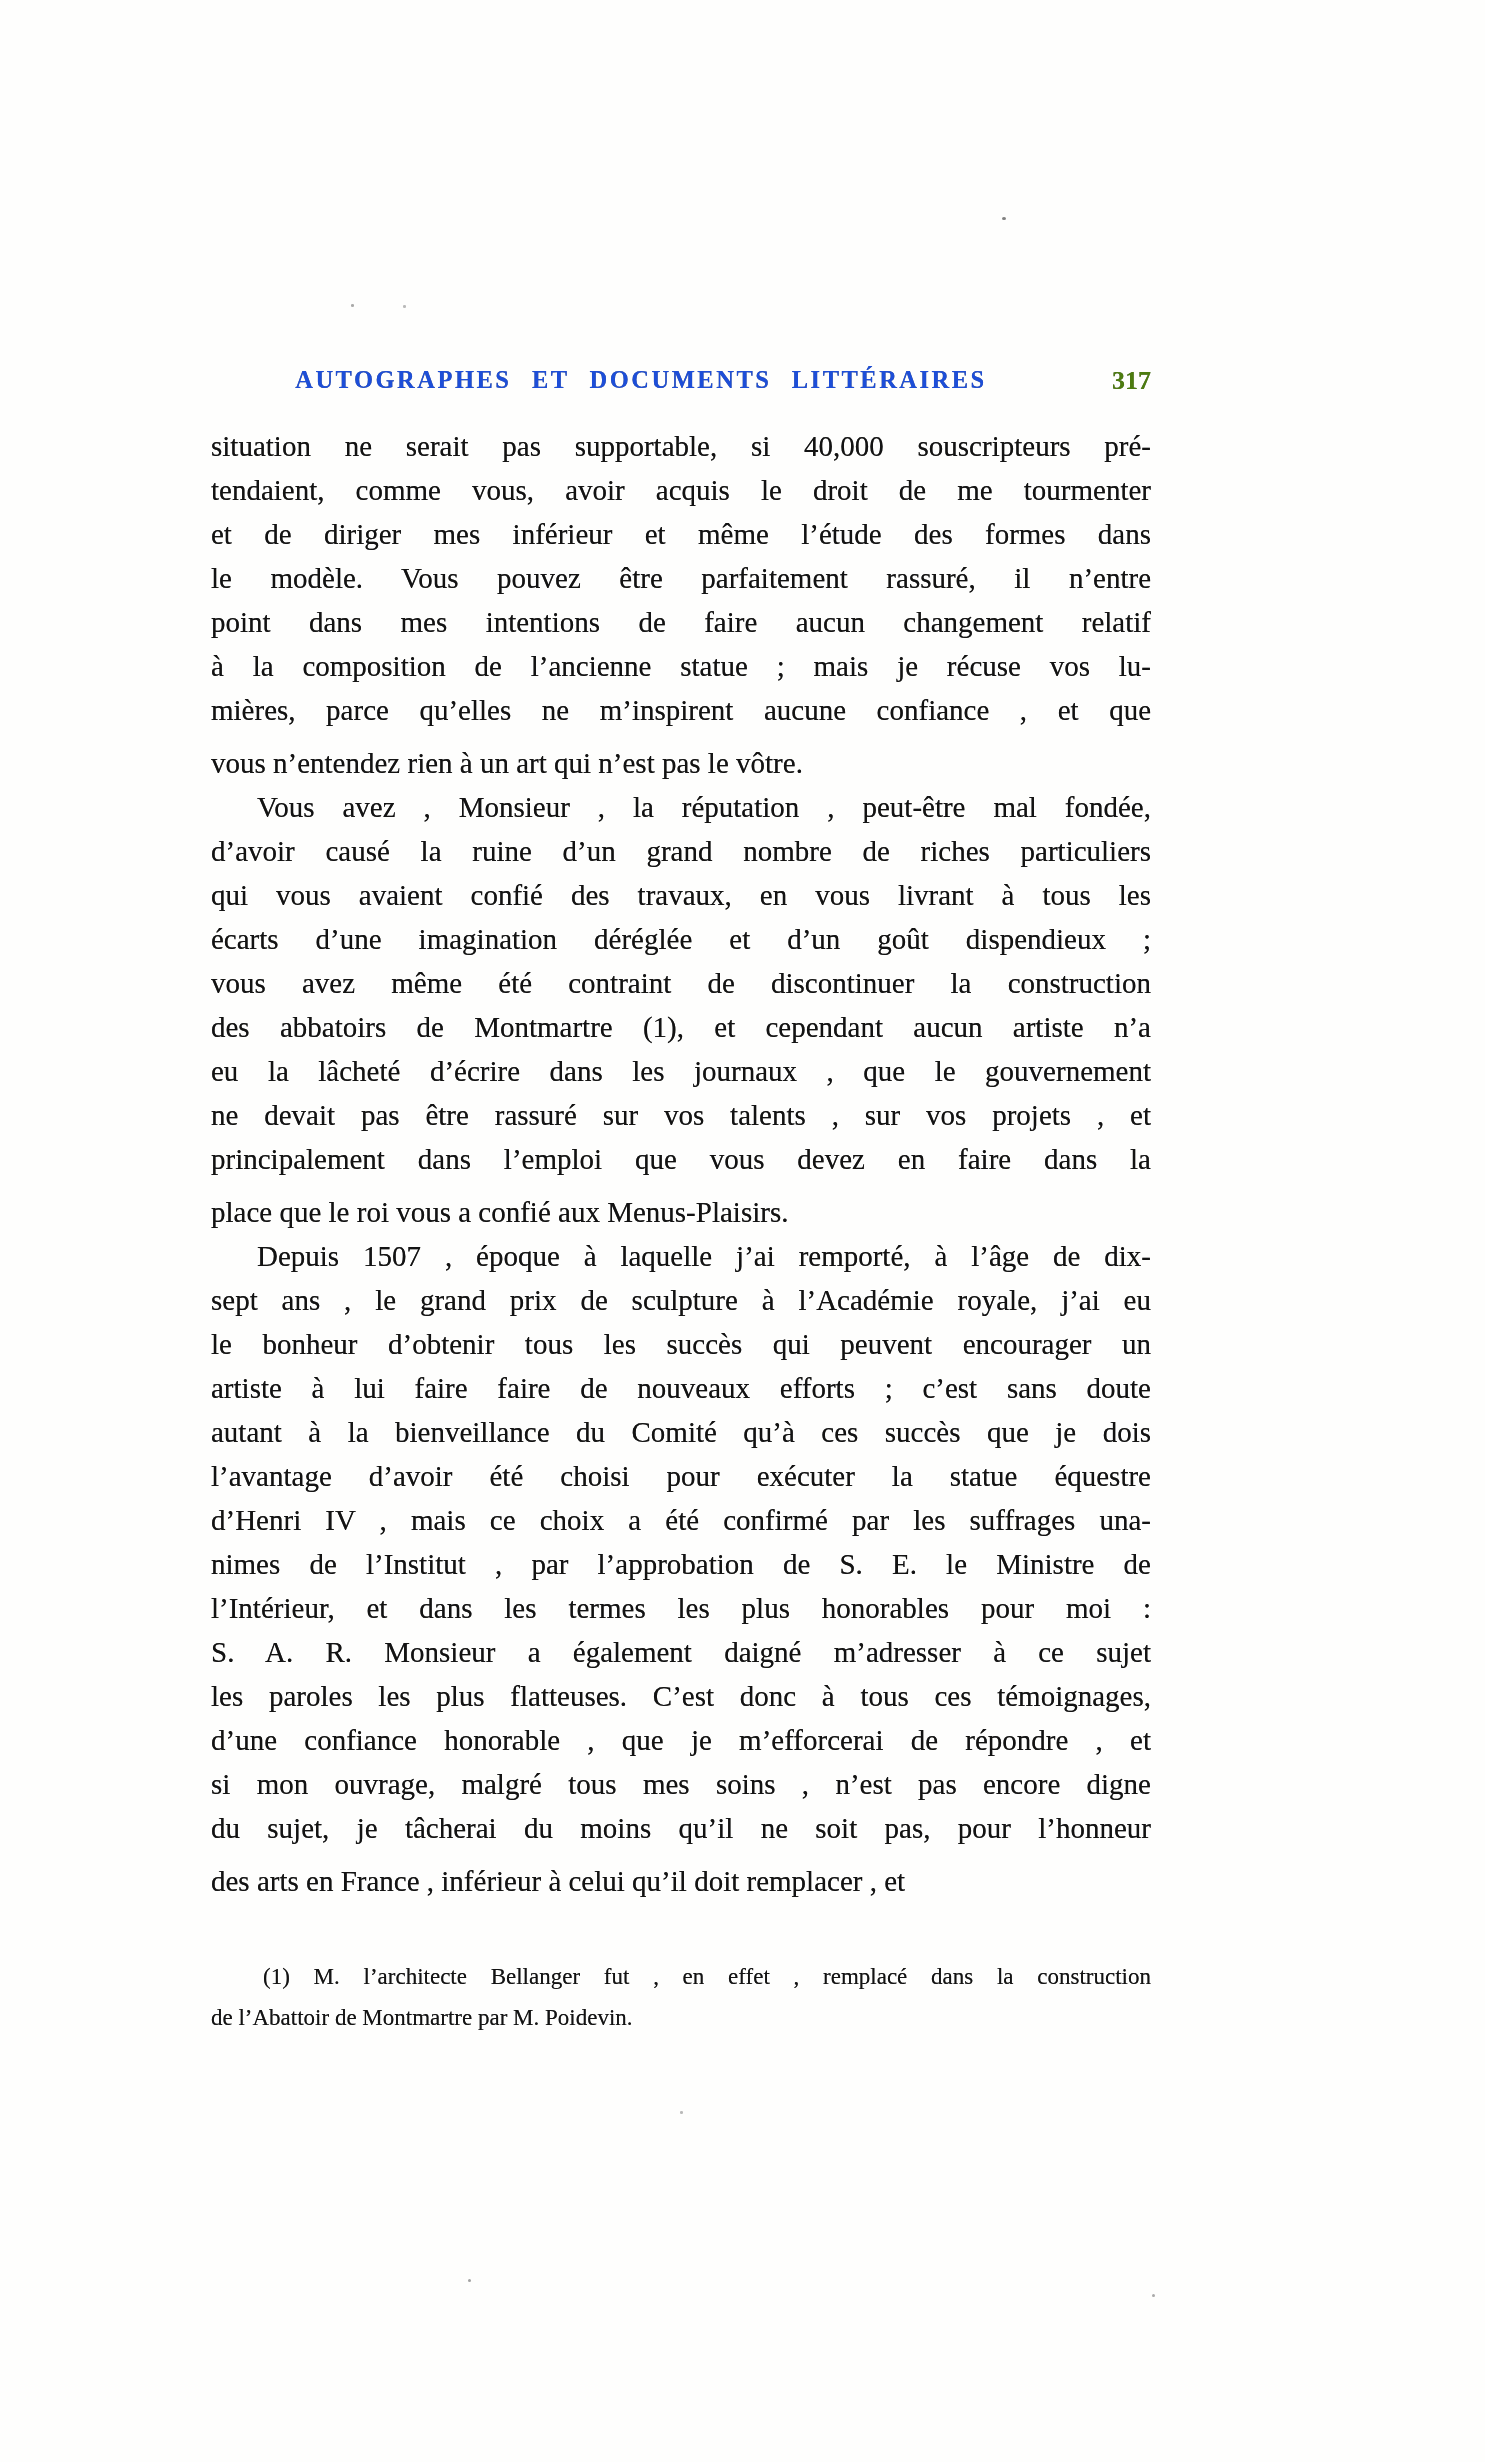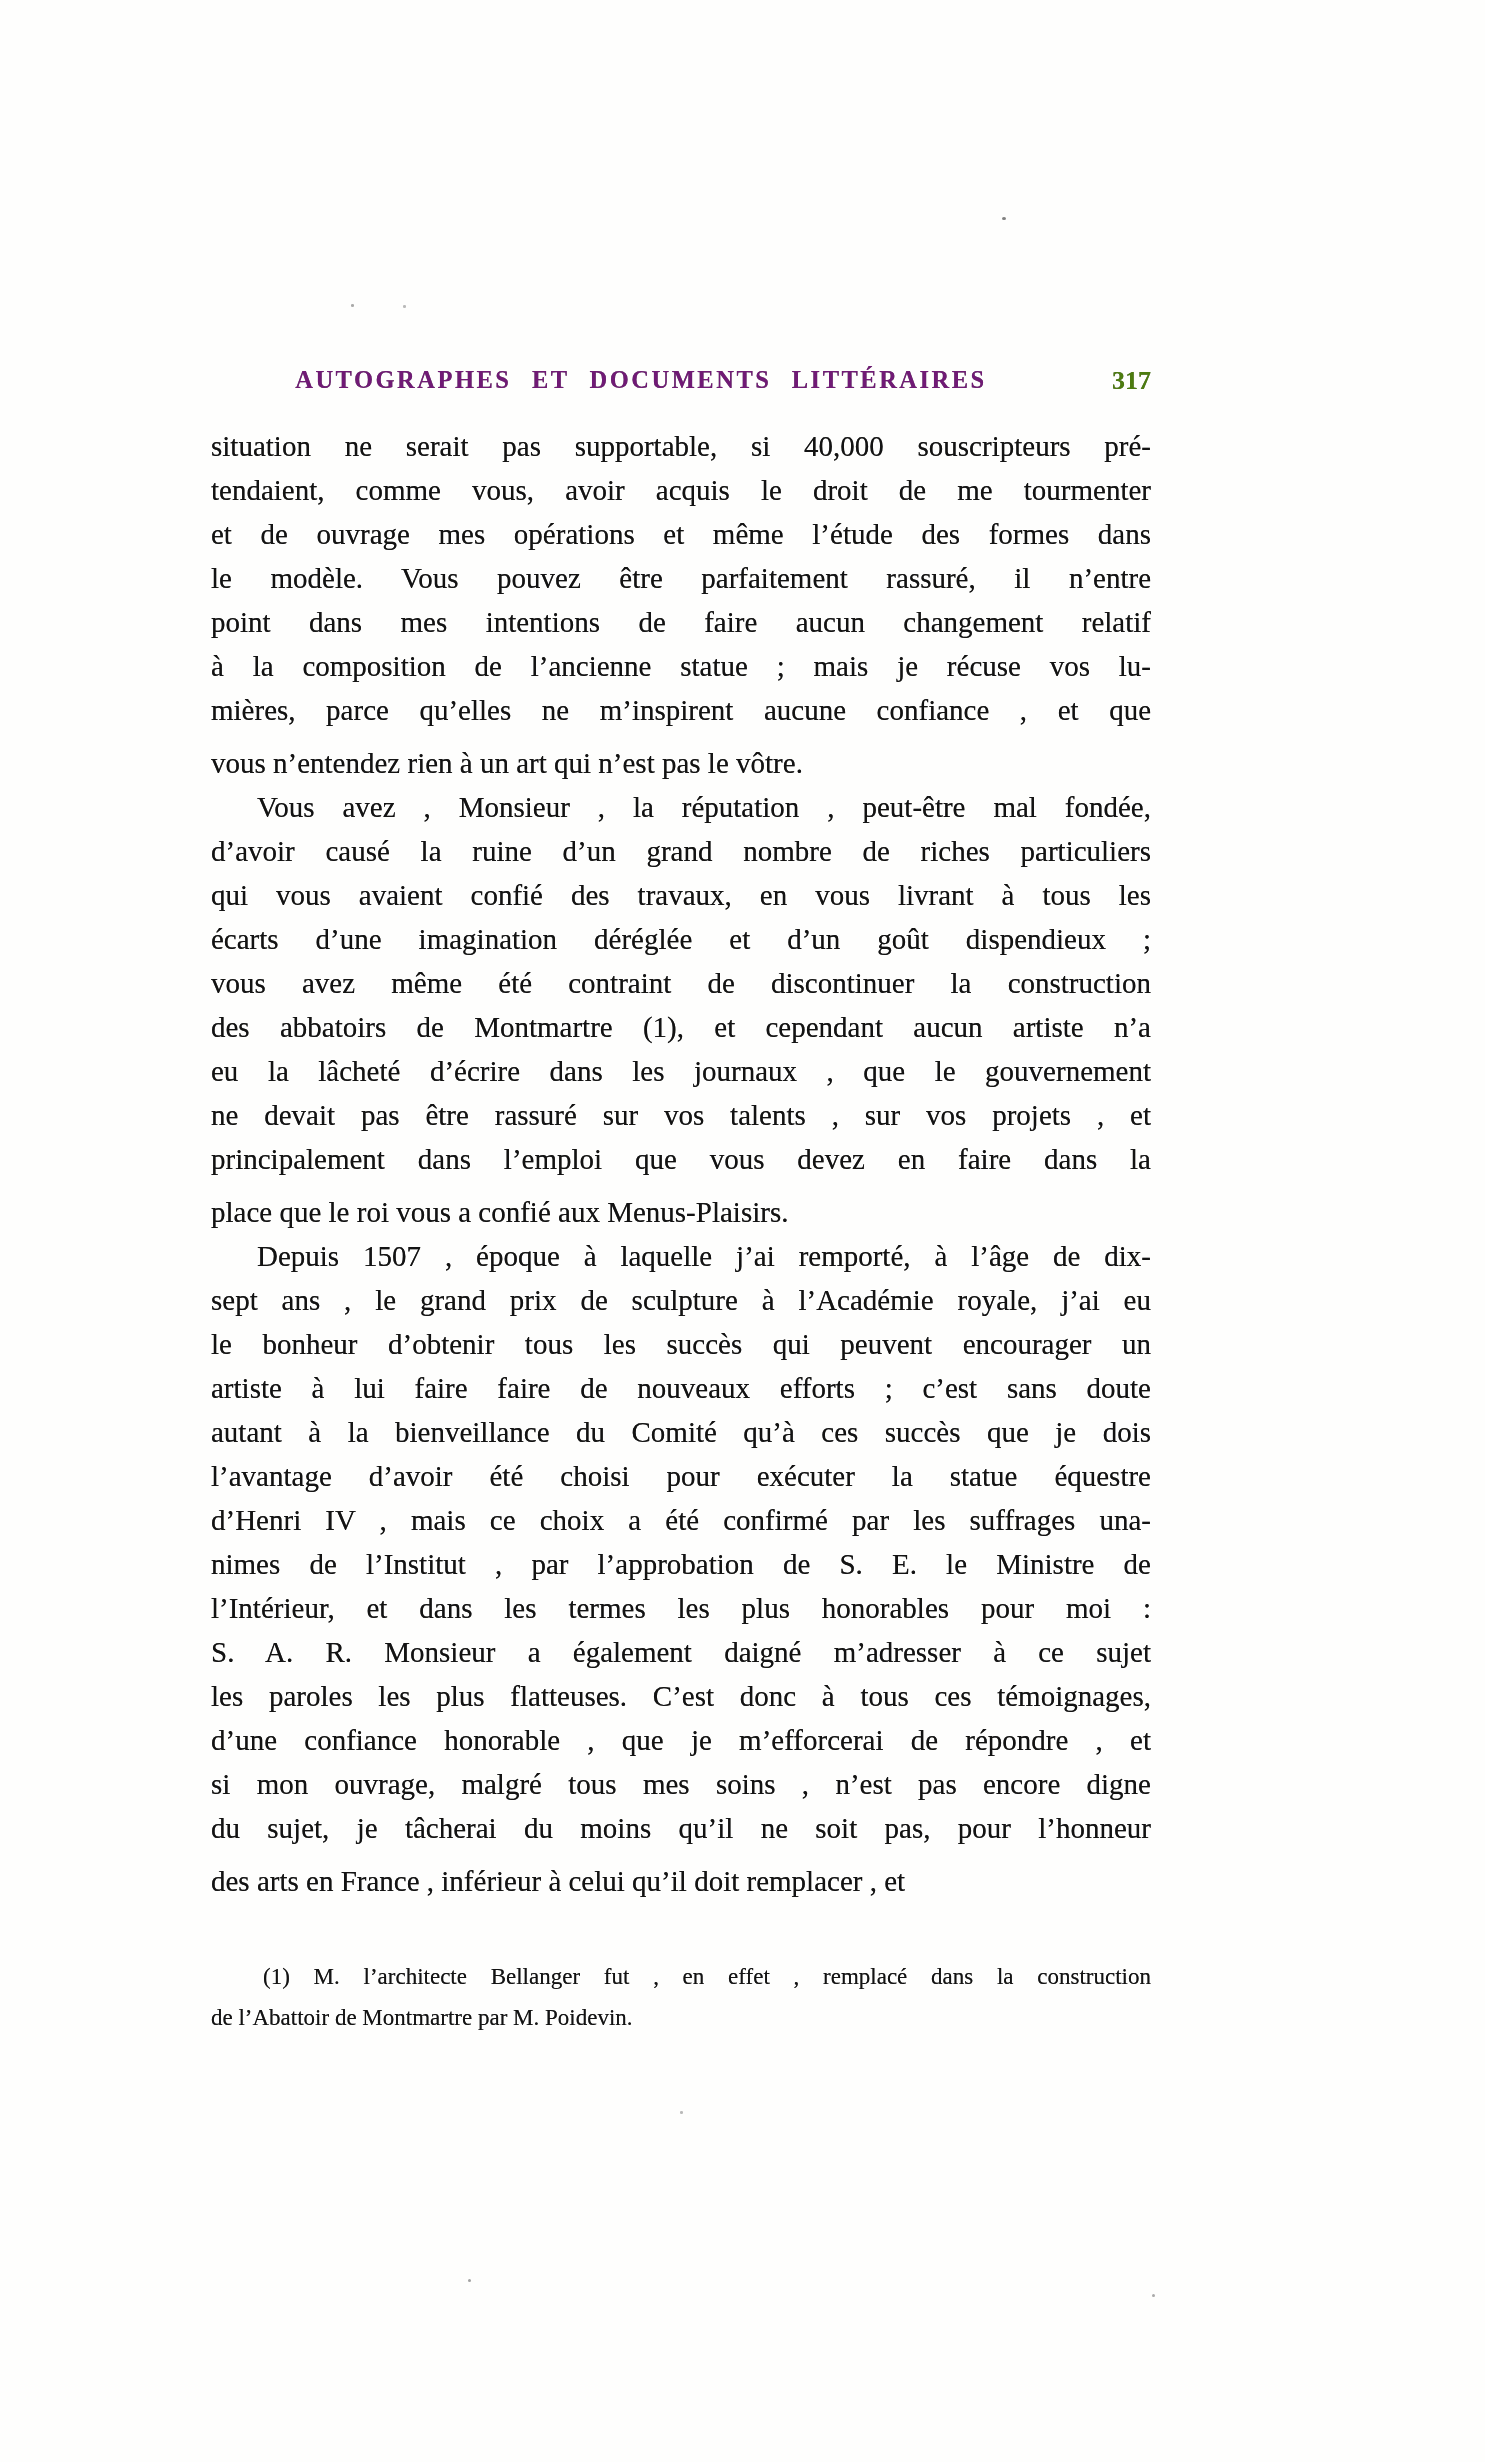--- a/index.html
+++ b/index.html
@@ -27,21 +27,21 @@
   .running-header .title {
     position: absolute;
     left: 0;
     right: 80px;
     text-align: center;
     font-size: 24.5px;
     font-weight: bold;
     letter-spacing: 2.5px;
     word-spacing: 11.8px;
     white-space: nowrap;
-    color: #701a75;
+    color: #1d4ed8;
     text-shadow: 0 0 0.4px rgba(0,0,0,0.55);
   }
   .running-header .page-number {
     position: absolute;
     right: 0;
     top: 0;
     font-size: 26px;
     font-weight: bold;
     color: #4d7c0f;
     text-shadow: 0 0 0.4px rgba(0,0,0,0.55);
@@ -112,21 +112,21 @@
 <div class="page">
 
   <div class="running-header">
     <div class="title">AUTOGRAPHES ET DOCUMENTS LITTÉRAIRES</div>
     <div class="page-number">317</div>
   </div>
 
   <div class="body-text">
       <div class="line">situation ne serait pas supportable, si 40,000 souscripteurs pré-</div>
       <div class="line">tendaient, comme vous, avoir acquis le droit de me tourmenter</div>
-      <div class="line">et de ouvrage mes opérations et même l’étude des formes dans</div>
+      <div class="line">et de diriger mes inférieur et même l’étude des formes dans</div>
       <div class="line">le modèle. Vous pouvez être parfaitement rassuré, il n’entre</div>
       <div class="line">point dans mes intentions de faire aucun changement relatif</div>
       <div class="line">à la composition de l’ancienne statue ; mais je récuse vos lu-</div>
       <div class="line">mières, parce qu’elles ne m’inspirent aucune confiance , et que</div>
       <div class="line para-end">vous n’entendez rien à un art qui n’est pas le vôtre.</div>
       <div class="line indent">Vous avez , Monsieur , la réputation , peut-être mal fondée,</div>
       <div class="line">d’avoir causé la ruine d’un grand nombre de riches particuliers</div>
       <div class="line">qui vous avaient confié des travaux, en vous livrant à tous les</div>
       <div class="line">écarts d’une imagination  déréglée et  d’un goût dispendieux ;</div>
       <div class="line">vous avez même été contraint de discontinuer la construction</div>

